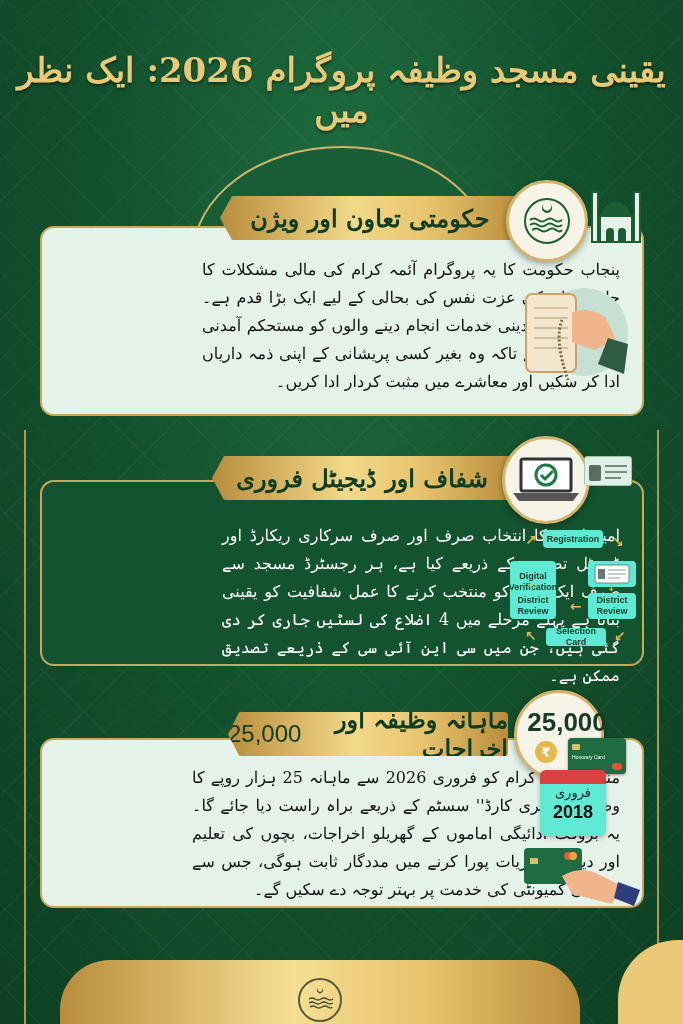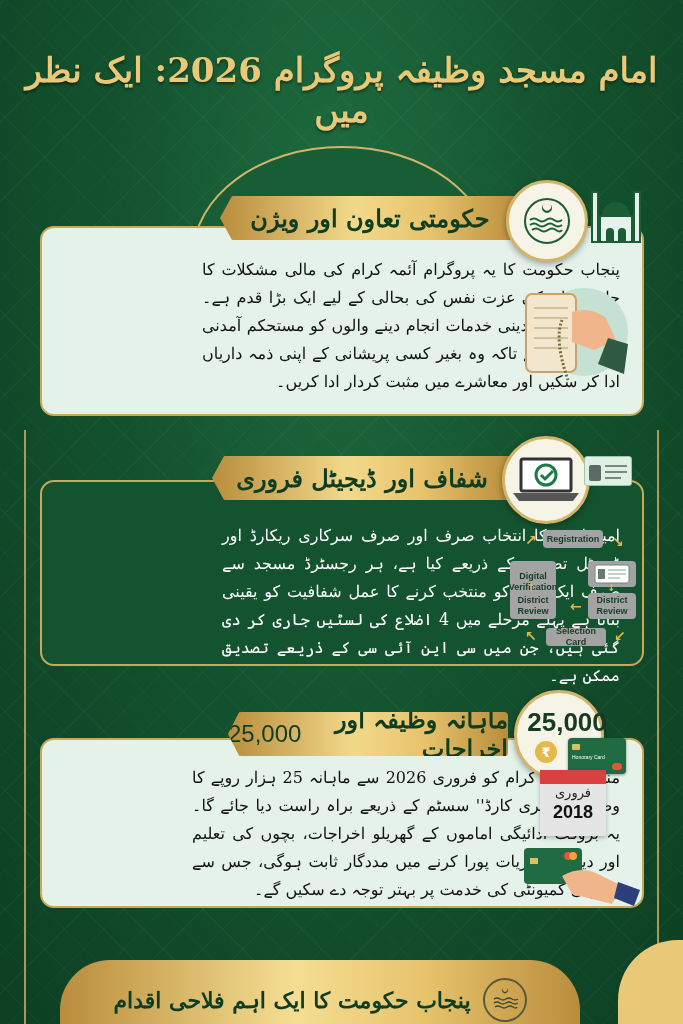--- a/index.html
+++ b/index.html
@@ -46,21 +46,21 @@
   }
   .card.light { background: #e4f2ea; border: 2px solid #c9a85a; color: #121212; }
   .card.dark { background: #14532f; border: 2px solid #c9a85a; color: #ffffff; }
   .circle-badge {
     position: absolute; border-radius: 50%;
     background: #f6f3e7; border: 3px solid #d2b46a;
     display: flex; align-items: center; justify-content: center;
     box-shadow: 0 2px 6px rgba(0,0,0,0.35);
   }
   .flow-box {
-    position: absolute; background: #a3a3a3; border-radius: 4px;
+    position: absolute; background: #5eead4; border-radius: 4px;
     font-family: "Liberation Sans", sans-serif; font-size: 9px; font-weight: bold;
     color: #163a26; text-align: center; line-height: 11px;
     display: flex; align-items: center; justify-content: center;
     padding: 2px 4px;
   }
   .arrow { position: absolute; color: #e3b84f; font-size: 14px; font-weight: bold; }
   .bottom-banner {
     position: absolute; left: 60px; width: 520px; top: 960px; height: 80px;
     background: linear-gradient(90deg, #b98d3c 0%, #f5de93 45%, #e7c36c 70%, #b98d3c 100%);
     border-radius: 50px 50px 0 0;
@@ -71,21 +71,21 @@
   .corner-gold {
     position: absolute; right: -30px; top: 940px; width: 95px; height: 110px;
     background: #e9c978; border-radius: 60px 0 0 0;
   }
 </style>
 </head>
 <body>
 
 <div class="pattern"></div>
 
-<div class="title">امام مسجد وظیفہ پروگرام 2026: ایک نظر میں</div>
+<div class="title">یقینی مسجد وظیفہ پروگرام 2026: ایک نظر میں</div>
 
 <div class="dome"></div>
 <div class="side-line" style="left:24px;top:430px;height:600px;"></div>
 <div class="side-line" style="right:24px;top:430px;height:600px;"></div>
 
 <div class="card light" style="left:40px;top:226px;width:604px;height:190px;padding-right:22px;padding-left:160px;padding-top:28px;">
   <p>پنجاب حکومت کا یہ پروگرام آئمہ کرام کی مالی مشکلات کا حل اور ان کی عزت نفس کی بحالی کے لیے ایک بڑا قدم ہے۔ اس کا مقصد دینی خدمات انجام دینے والوں کو مستحکم آمدنی فراہم کرنا ہے تاکہ وہ بغیر کسی پریشانی کے اپنی ذمہ داریاں ادا کر سکیں اور معاشرے میں مثبت کردار ادا کریں۔</p>
 </div>
 <div class="ribbon" style="left:220px;top:196px;width:300px;">
   <span>حکومتی تعاون اور ویژن</span>
@@ -169,21 +169,21 @@
 </div>
 <div class="circle-badge" style="left:514px;top:690px;width:90px;height:90px;align-items:flex-start;padding-top:14px;">
   <span style="font-family:'Liberation Sans',sans-serif;font-weight:bold;font-size:26px;color:#163a26;position:relative;left:8px;">25,000</span>
   <div style="position:absolute;left:18px;top:48px;width:22px;height:22px;border-radius:50%;background:#e4b84b;display:flex;align-items:center;justify-content:center;color:#fff;font-weight:bold;font-size:13px;">₹</div>
 </div>
 <div style="position:absolute;left:568px;top:738px;width:58px;height:36px;background:#1f6b42;border-radius:4px;box-shadow:0 1px 3px rgba(0,0,0,.4);">
   <div style="position:absolute;left:4px;top:6px;width:8px;height:6px;background:#d8c06a;border-radius:1px;"></div>
   <span style="position:absolute;left:4px;top:16px;font-family:'Liberation Sans',sans-serif;font-size:5px;color:#fff;">Honorary Card</span>
   <div style="position:absolute;right:4px;bottom:4px;width:10px;height:7px;background:#e6553a;border-radius:4px;"></div>
 </div>
-<div style="position:absolute;left:540px;top:770px;width:66px;height:66px;background:#e5e5e5;border-radius:0;box-shadow:0 2px 4px rgba(0,0,0,.25);overflow:hidden;text-align:center;">
+<div style="position:absolute;left:540px;top:770px;width:66px;height:66px;background:#5eead4;border-radius:6px;box-shadow:0 2px 4px rgba(0,0,0,.25);overflow:hidden;text-align:center;">
   <div style="height:14px;background:#d94040;"></div>
   <div style="font-family:'DejaVu Serif',serif;font-size:13px;color:#222;line-height:18px;">فروری</div>
   <div style="font-family:'Liberation Sans',sans-serif;font-weight:bold;font-size:18px;color:#111;line-height:20px;">2018</div>
 </div>
 <div style="position:absolute;left:522px;top:846px;width:120px;height:60px;">
   <svg width="120" height="60" viewBox="0 0 120 60">
     <rect x="2" y="2" width="58" height="36" rx="4" fill="#1f6b42"></rect>
     <rect x="8" y="12" width="8" height="6" fill="#d8c06a"></rect>
     <circle cx="46" cy="10" r="4" fill="#e6553a"></circle>
       <circle cx="51" cy="10" r="4" fill="#f3a33a"></circle>
@@ -195,14 +195,13 @@
 <div class="corner-gold"></div>
 <div class="bottom-banner">
   <div style="width:44px;height:44px;border-radius:50%;border:2px solid #5a5a3a;display:flex;align-items:center;justify-content:center;">
     <svg width="32" height="32" viewBox="0 0 32 32">
       <path d="M14 4 a3 3 0 1 0 4 0 a2.5 2.5 0 1 1 -4 0" fill="#3d4a30"></path>
       <path d="M5 15 q3 -2 6 0 t6 0 t6 0 t6 0" stroke="#3d4a30" fill="none" stroke-width="1.5"></path>
       <path d="M5 19 q3 -2 6 0 t6 0 t6 0 t6 0" stroke="#3d4a30" fill="none" stroke-width="1.5"></path>
       <path d="M6 23 q3 -2 6 0 t6 0 t6 0 t4 0" stroke="#3d4a30" fill="none" stroke-width="1.5"></path>
     </svg>
   </div>
-  <span class="txt">پنجاب حکومت کا ایک اہم فلاحی اقدام</span>
 </div>
 
 </body></html>

